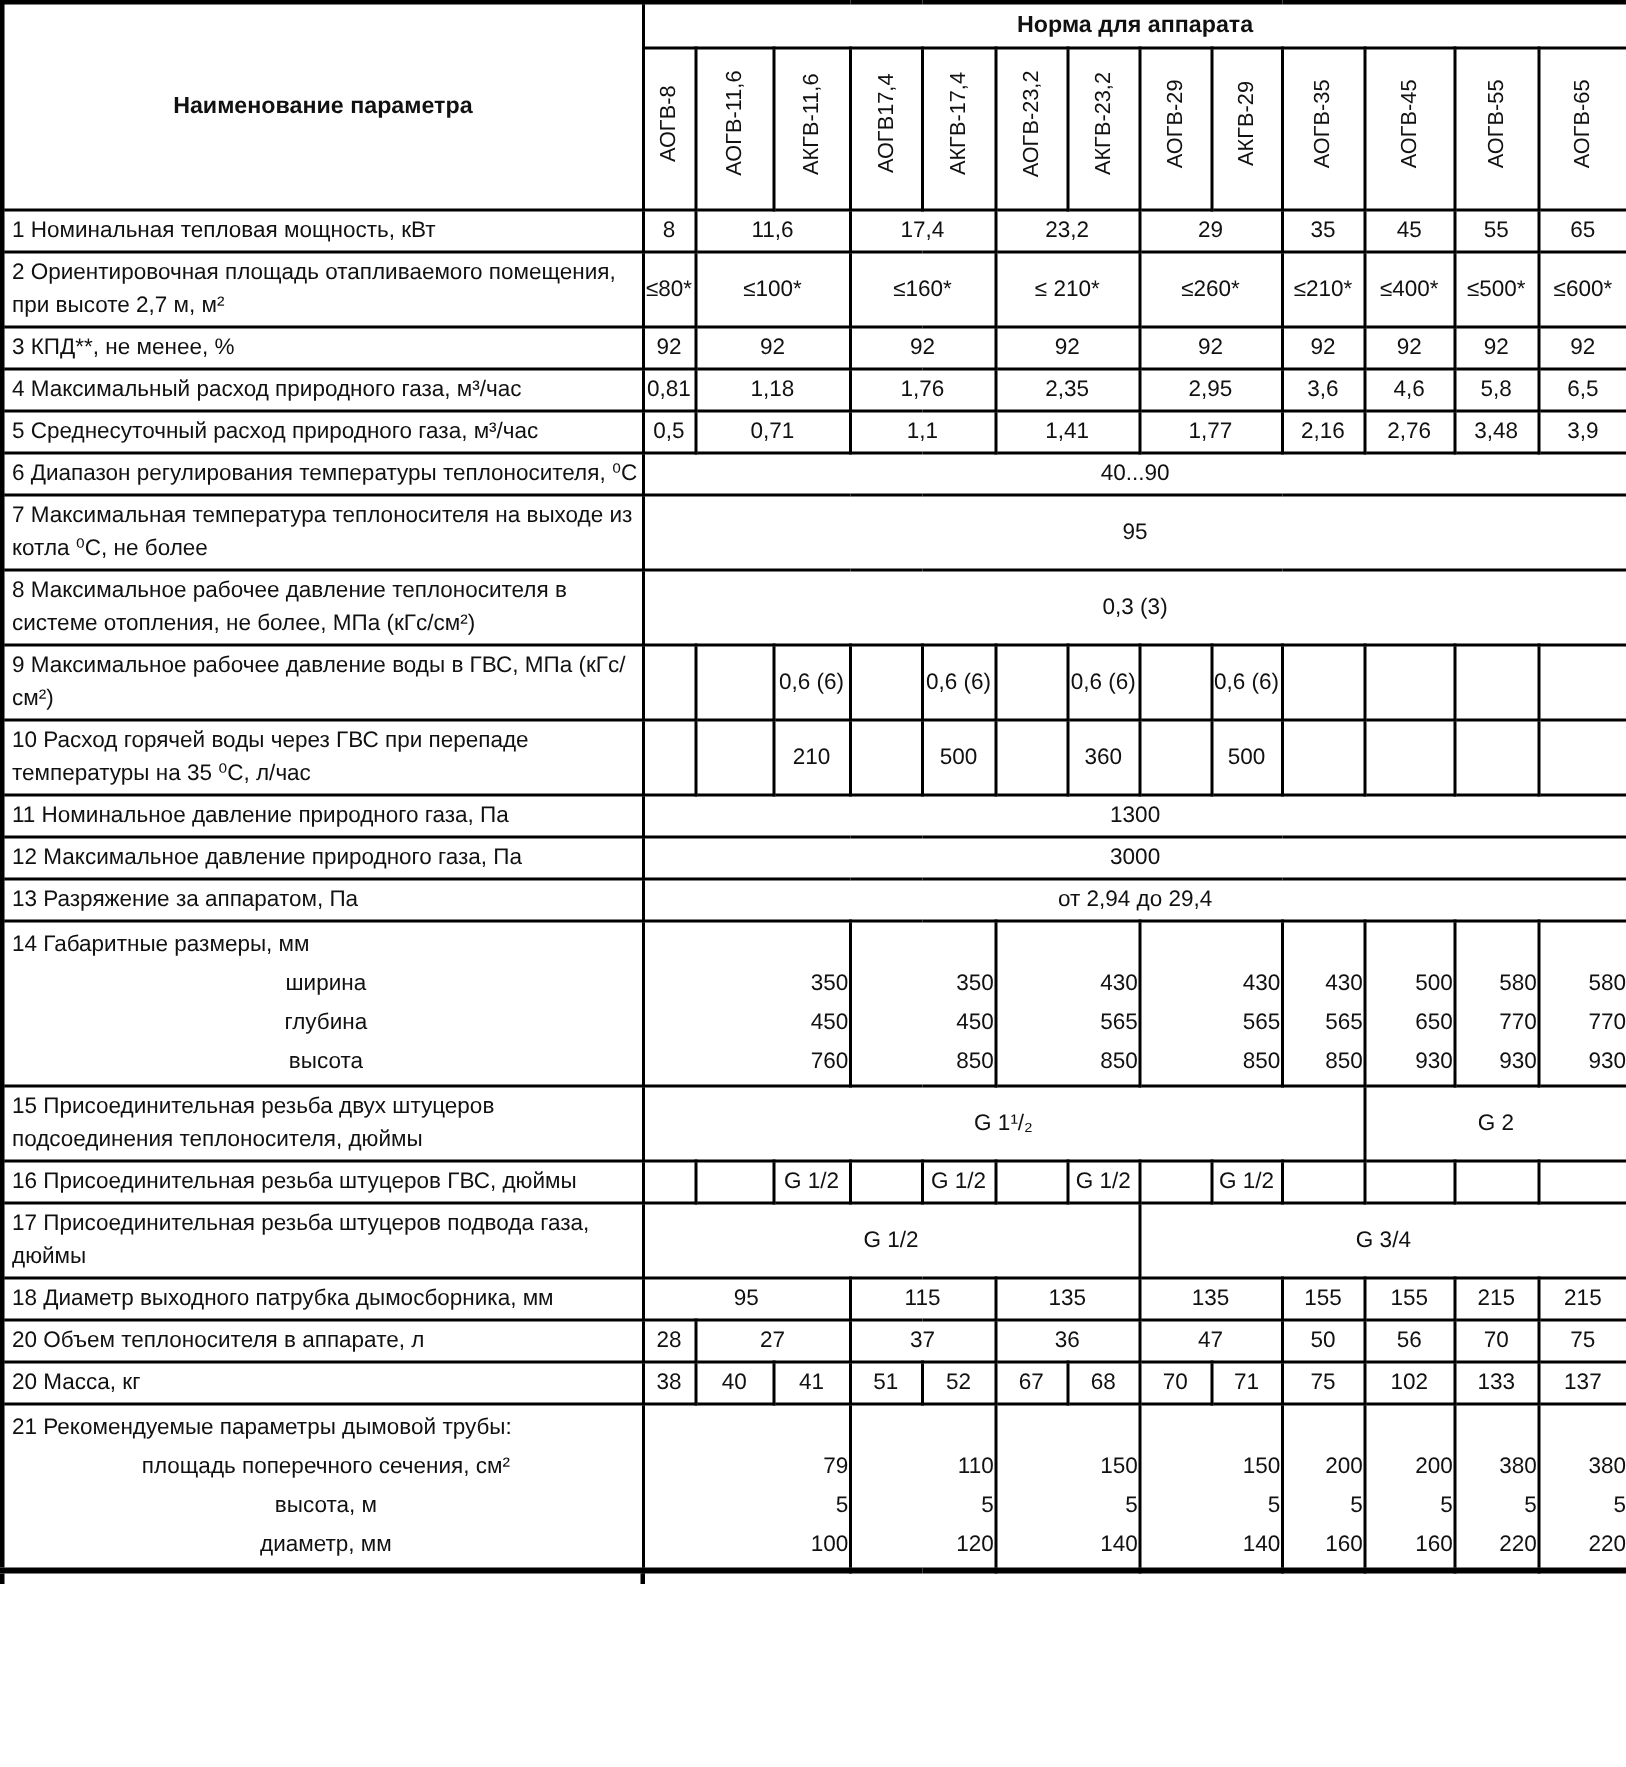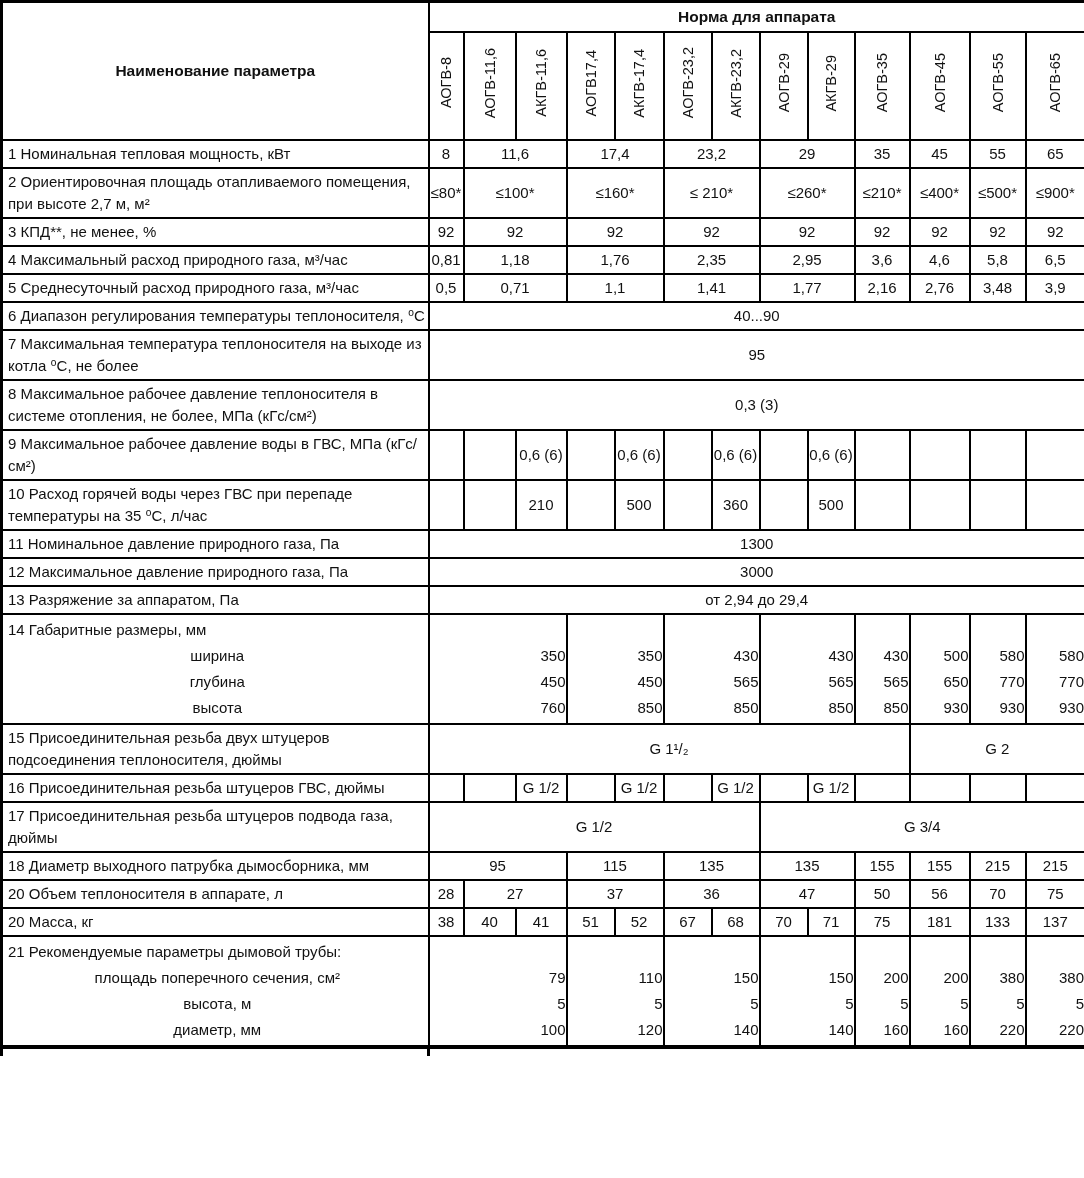--- a/index.html
+++ b/index.html
@@ -76,21 +76,21 @@
       <tr>
         <td class="label-cell">2 Ориентировочная площадь отапливаемого помещения, при высоте 2,7 м, м²</td>
         <td class="val">≤80*</td>
         <td class="val" colspan="2">≤100*</td>
         <td class="val" colspan="2">≤160*</td>
         <td class="val" colspan="2">≤ 210*</td>
         <td class="val" colspan="2">≤260*</td>
         <td class="val">≤210*</td>
         <td class="val">≤400*</td>
         <td class="val">≤500*</td>
-        <td class="val">≤900*</td>
+        <td class="val">≤600*</td>
       </tr>
       <tr>
         <td class="label-cell">3 КПД**, не менее, %</td>
         <td class="val">92</td>
         <td class="val" colspan="2">92</td>
         <td class="val" colspan="2">92</td>
         <td class="val" colspan="2">92</td>
         <td class="val" colspan="2">92</td>
         <td class="val">92</td>
         <td class="val">92</td>
@@ -287,21 +287,21 @@
         <td class="val">38</td>
         <td class="val">40</td>
         <td class="val">41</td>
         <td class="val">51</td>
         <td class="val">52</td>
         <td class="val">67</td>
         <td class="val">68</td>
         <td class="val">70</td>
         <td class="val">71</td>
         <td class="val">75</td>
-        <td class="val">181</td>
+        <td class="val">102</td>
         <td class="val">133</td>
         <td class="val">137</td>
       </tr>
       <tr>
         <td class="label-cell top">
           <div class="row-title">21 Рекомендуемые параметры дымовой трубы:</div>
           <div class="line sub-label">площадь поперечного сечения, см²</div>
           <div class="line sub-label">высота, м</div>
           <div class="line sub-label">диаметр, мм</div>
         </td>

